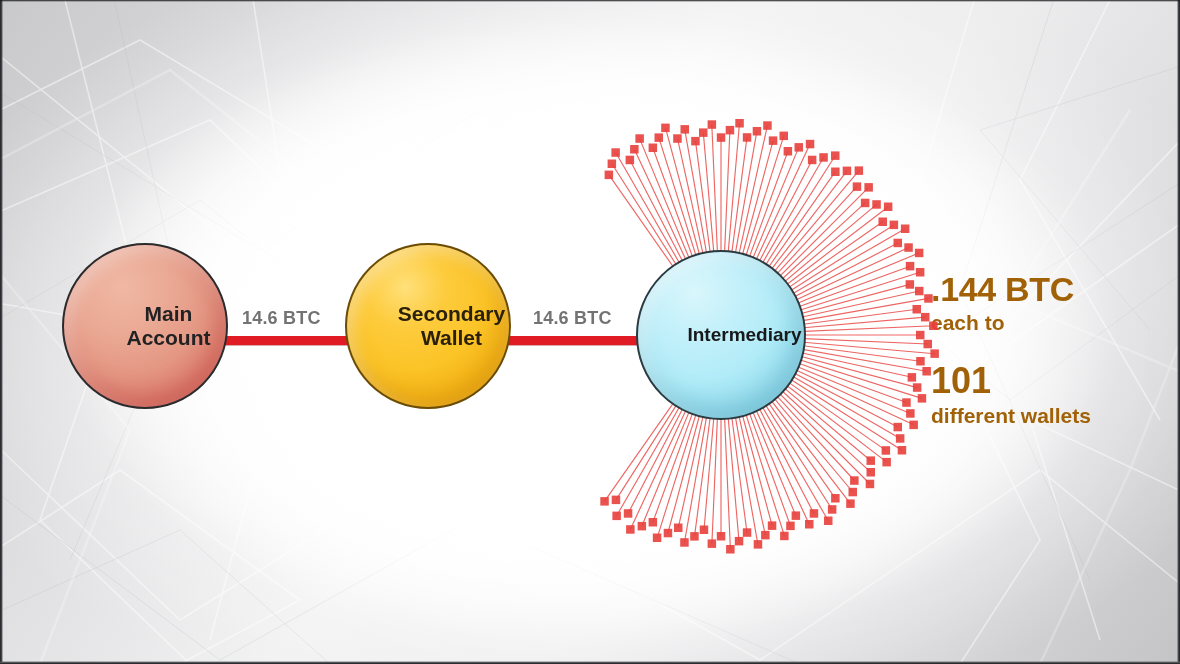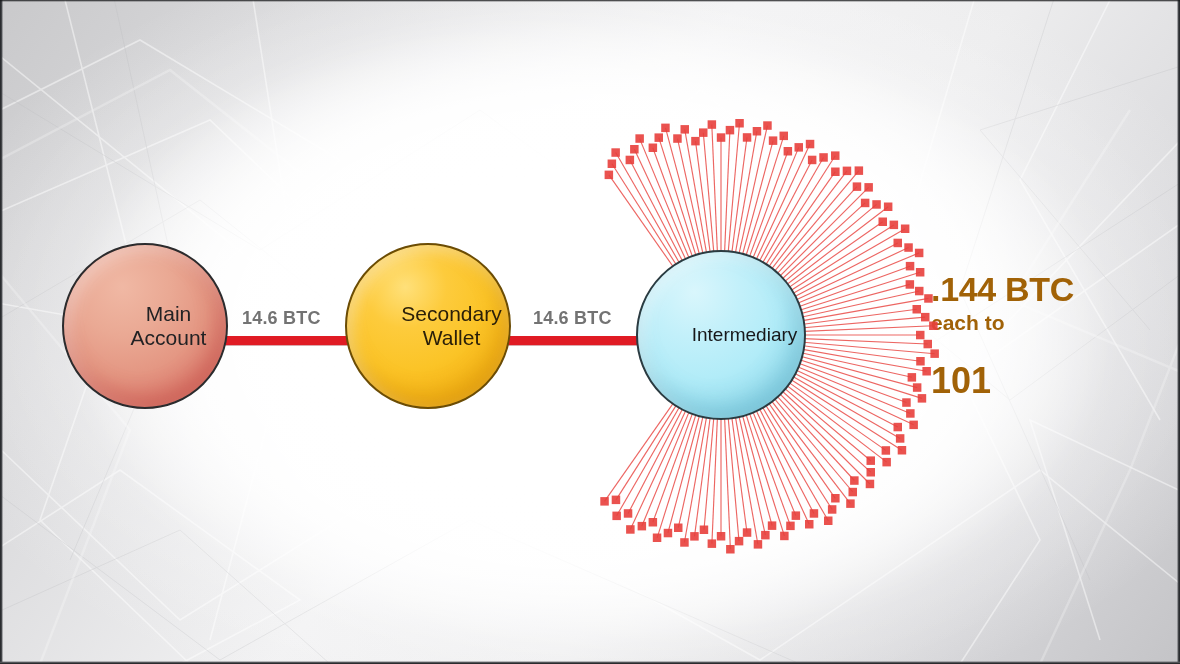--- a/index.html
+++ b/index.html
@@ -66,21 +66,21 @@
   .node {
     position: absolute;
     border-radius: 50%;
     display: flex;
     align-items: center;
     justify-content: center;
     text-align: center;
     box-sizing: border-box;
   }
   .node-label {
-    font-weight: normal;
+    font-weight: bold;
     line-height: 1.12;
     white-space: pre-line;
     position: relative;
     z-index: 3;
     margin-left: 47px;
   }
   #node-main {
     left: 62px; top: 243px; width: 166px; height: 166px;
     background:
       radial-gradient(circle at 36% 26%, #f0b8a4 0%, #eaa994 30%, #e49783 55%, #de7e70 78%, #d9655f 100%);
@@ -416,16 +416,17 @@
 
     <div class="node" id="node-secondary">
       <span class="node-label">Secondary
 Wallet</span>
     </div>
 
     <div id="payout-block">
       <div id="payout-amount">.144 BTC</div>
       <div id="payout-eachto">each to</div>
       <div id="payout-count">101</div>
+      <div id="payout-wallets">different wallets</div>
     </div>
 
   </div>
 </div>
 
 </body></html>

